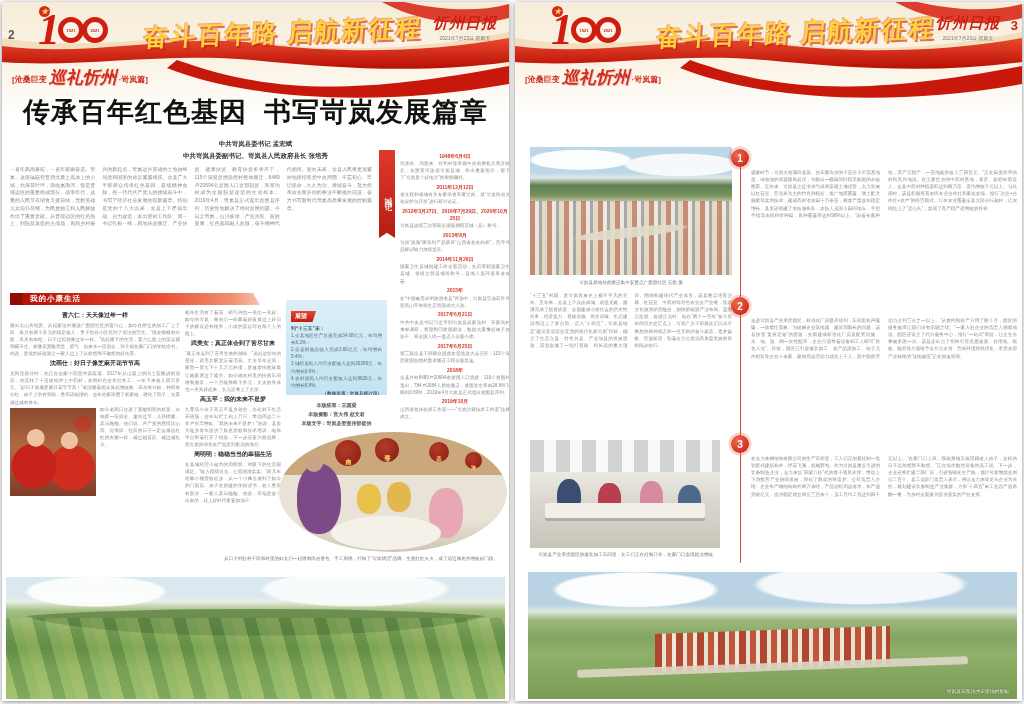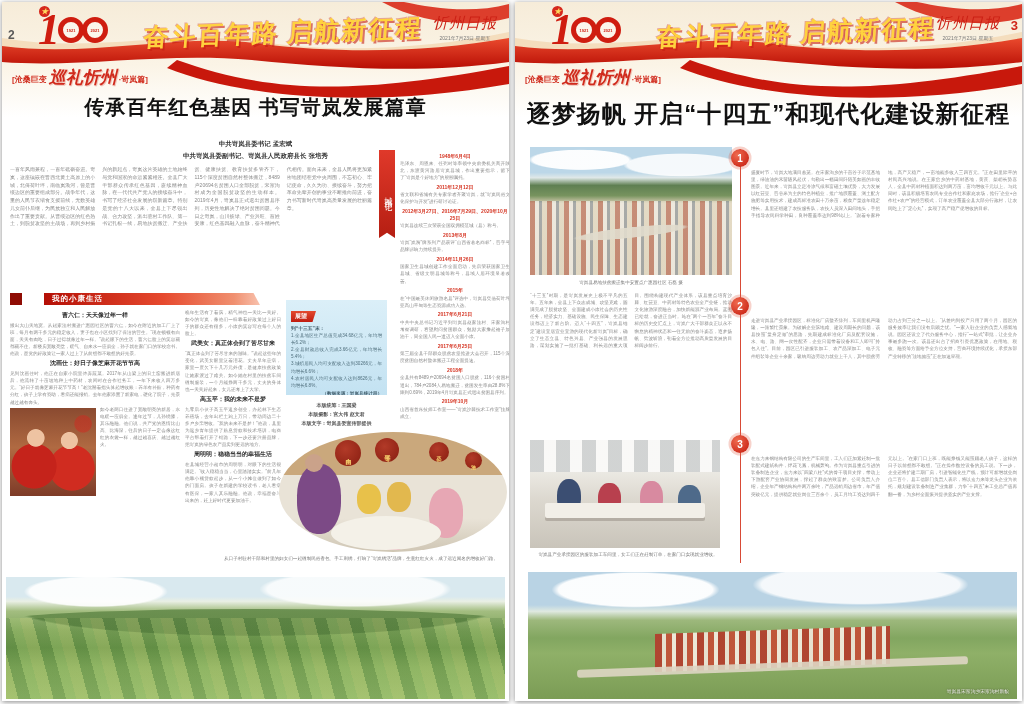--- a/index.html
+++ b/index.html
@@ -22,53 +22,53 @@
       background:#d6281c;color:#ffd95e;font-size:8px;line-height:11px;text-align:center;}
   .ring{box-sizing:border-box;width:26px;height:26px;border:5px solid #cf1d10;border-radius:50%;
         display:flex;align-items:center;justify-content:center;margin-left:-2px;background:rgba(255,255,255,.4);}
   .ring span{font-size:4px;font-weight:bold;color:#cf1d10;}
   .slogan{position:absolute;left:142px;top:14px;z-index:2;font-family:"Liberation Serif",serif;
           font-weight:bold;font-size:25px;letter-spacing:2px;color:#ffd23e;
           transform:skewX(-6deg) rotate(-2deg);
           text-shadow:2px 2px 0 rgba(198,30,16,.6),-1px -1px 0 rgba(198,30,16,.35);}
   .masthead{position:absolute;top:12px;text-align:center;z-index:2;}
   .page.left .masthead{right:12px;} .page.right .masthead{right:22px;}
-  .mh-title{font-family:"Liberation Serif",serif;font-weight:normal;font-style:italic;
+  .mh-title{font-family:"Liberation Serif",serif;font-weight:bold;font-style:italic;
             font-size:15px;color:#cc2015;letter-spacing:1px;}
   .mh-date{font-size:5px;color:#777;margin-top:2px;}
 
   
   .series-tag{position:absolute;top:68px;left:10px;z-index:3;color:#d02a1c;display:flex;align-items:flex-end;}
   .tag-pre,.tag-suf{font-size:8px;font-weight:bold;line-height:12px;}
   .tag-main{font-family:"Liberation Serif",serif;font-weight:bold;font-style:italic;
             font-size:17px;line-height:16px;margin:0 2px;text-shadow:1px 1px 0 rgba(208,42,28,.25);}
   .headline{position:absolute;top:92px;left:0;width:100%;text-align:center;z-index:3;
             font-weight:bold;color:#111;letter-spacing:1px;}
-  .page.left .headline{font-size:20px;} .page.right .headline{font-size:24px;top:96px;}
+  .page.left .headline{font-size:27px;font-family:Liberation Mono, monospace;} .page.right .headline{font-size:24px;top:96px;}
 
   
   .smalltxt{font-size:4.6px;line-height:1.55;color:#8a8a8a;text-align:justify;overflow:hidden;}
   .byline{position:absolute;top:136px;left:0;width:100%;text-align:center;
           font-size:6.5px;font-weight:bold;color:#333;line-height:1.8;}
 
   
   .intro{position:absolute;top:164px;left:8px;width:362px;height:120px;
          column-count:4;column-gap:7px;font-size:5px;}
   .city-tab{position:absolute;left:377px;top:148px;width:16px;height:88px;
             background:linear-gradient(#e0392a,#b51e12);color:#fff;
             writing-mode:vertical-rl;text-orientation:upright;font-size:8px;letter-spacing:2px;
             display:flex;align-items:center;justify-content:center;
             clip-path:polygon(0 0,100% 0,100% 100%,50% 94%,0 100%);}
   .timeline{position:absolute;left:398px;top:148px;width:110px;height:280px;font-size:4.6px;}
   .tl-date{color:#d63826;font-weight:bold;text-align:center;font-size:5px;margin:2.5px 0 1px;line-height:1.3;}
   .kang-banner{position:absolute;left:8px;top:291px;width:250px;height:12px;display:flex;z-index:2;}
   .kb-box{width:12px;height:12px;background:#8f0c04;}
   .kb-ribbon{flex:1;background:linear-gradient(90deg,#b40f06,#e6492e 55%,#f09070 88%,#f8c2ae);
              clip-path:polygon(0 0,97% 0,100% 100%,0 100%);
-             color:#fff;font-size:7.5px;font-weight:bold;line-height:12px;padding-left:8px;letter-spacing:1px;margin-left:22px;}
+             color:#fff;font-size:7.5px;font-weight:bold;line-height:12px;padding-left:8px;letter-spacing:1px;}
   .colA{position:absolute;left:8px;top:307px;width:170px;height:264px;}
   .colB{position:absolute;left:183px;top:307px;width:96px;height:261px;}
   .colC{position:absolute;left:284px;top:298px;width:101px;}
   .art-h{font-size:6px;font-weight:bold;color:#2e2e2e;text-align:center;margin:3px 0 2px;line-height:1.3;}
   .photo-elderly{width:86px;height:88px;float:left;margin:2px 4px 1px 0;
     background:
       radial-gradient(circle at 30% 34%,#eec3a2 0 10%,transparent 11%),
       radial-gradient(circle at 69% 37%,#eec3a2 0 10%,transparent 11%),
       radial-gradient(circle at 28% 66%,#c5231b 0 26%,transparent 27%),
       radial-gradient(circle at 72% 68%,#d02c20 0 26%,transparent 27%),
@@ -332,21 +332,20 @@
         <div class="mh-date">2021年7月23日 星期五</div>
       </div>
       <div class="pagenum-right">3</div>
     </div>
 
     <div class="series-tag">
       <span class="tag-pre">[沧桑巨变</span>
       <span class="tag-main">巡礼忻州</span>
       <span class="tag-suf">·岢岚篇]</span>
     </div>
-    <div class="headline">逐梦扬帆  开启“十四五”和现代化建设新征程</div>
 
     <div class="photo-town">
       <div class="town-blocks"></div>
       <div class="town-road"></div>
     </div>
     <div class="photo-cap rp-topcap">岢岚县易地扶贫搬迁集中安置点广惠园社区  石磊  摄</div>
 
     <div class="rp-leftcol smalltxt">“十三五”时期，是岢岚发展史上极不平凡的五年。五年来，全县上下众志成城、攻坚克难，圆满完成了脱贫攻坚、全面建成小康社会的历史性任务，经济实力、基础设施、民生保障、生态建设都迈上了新台阶。迈入“十四五”，岢岚县锚定“建设宜居宜业宜游的现代化新岢岚”目标，确立了生态立县、特色兴县、产业强县的发展思路，谋划实施了一批打基础、利长远的重大项目。围绕构建现代产业体系，该县重点培育沙棘、红芸豆、中药材等特色农业全产业链，推动文化旅游深度融合，加快新能源产业布局。蓝图已绘就，奋进正当时。站在“两个一百年”奋斗目标的历史交汇点上，岢岚广大干部群众正以永不懈怠的精神状态和一往无前的奋斗姿态，逐梦扬帆、劈波斩浪，朝着全方位推动高质量发展的目标阔步前行。</div>
 
     <div class="photo-shop">

